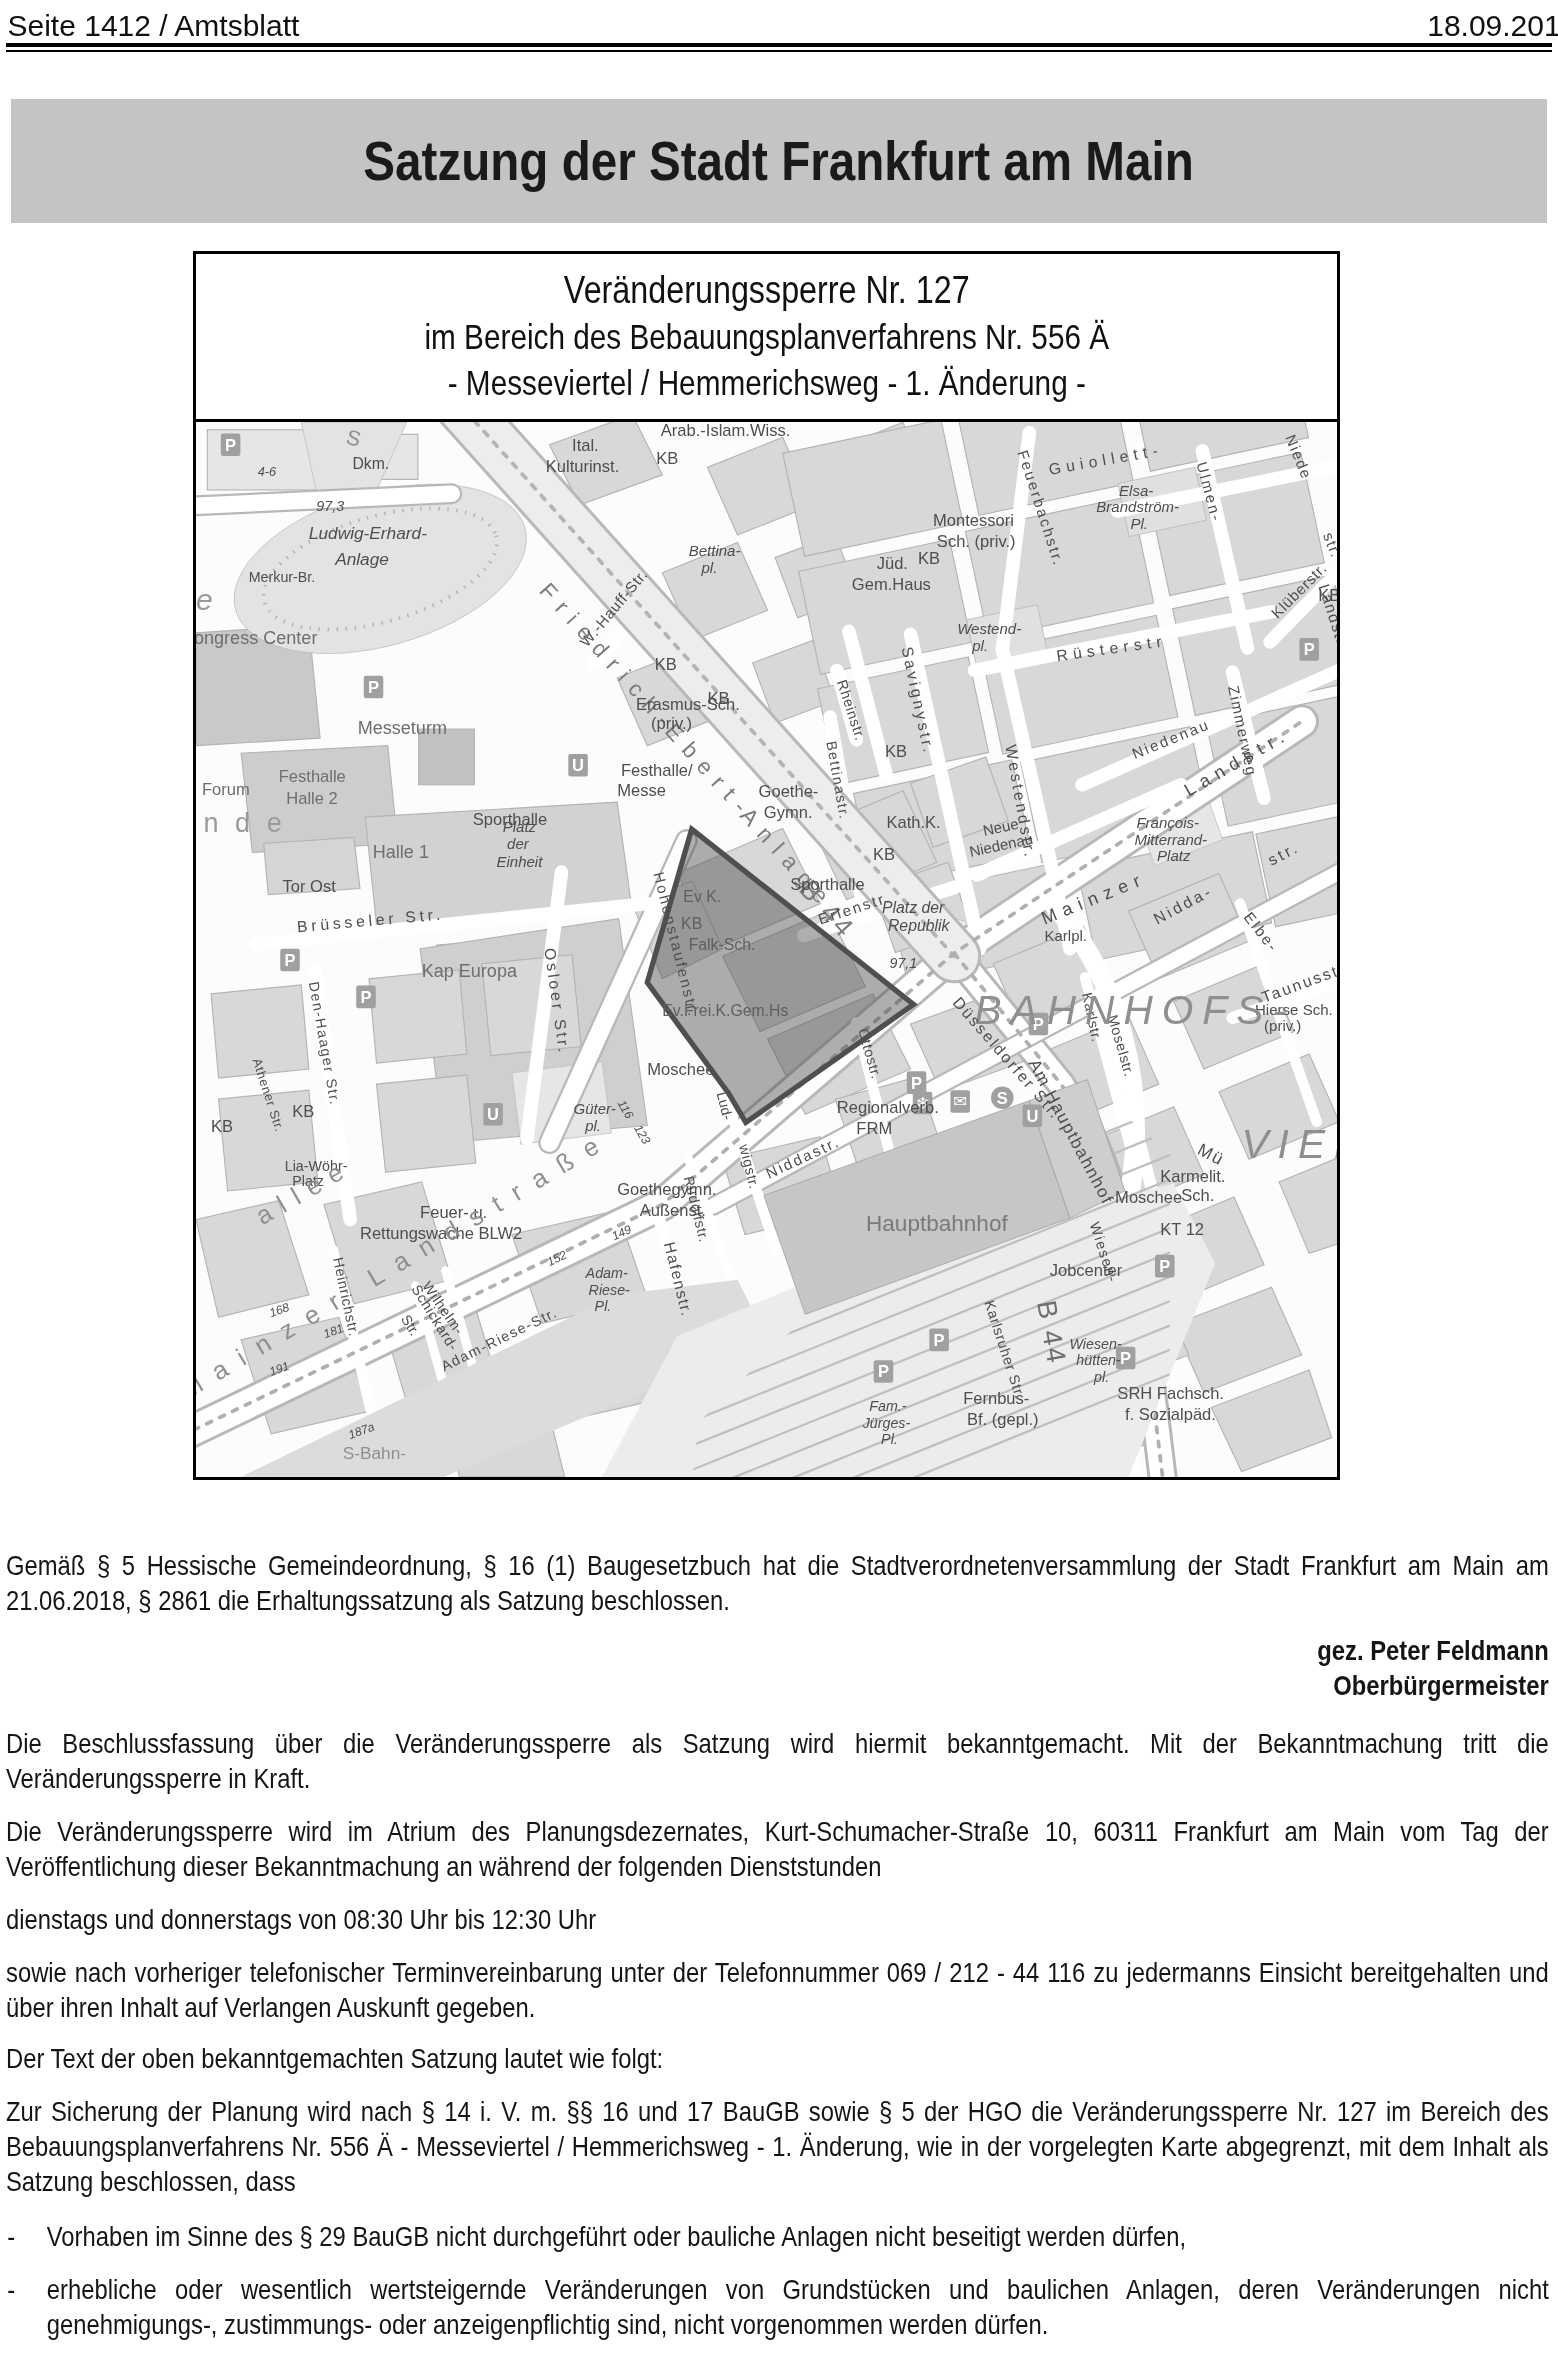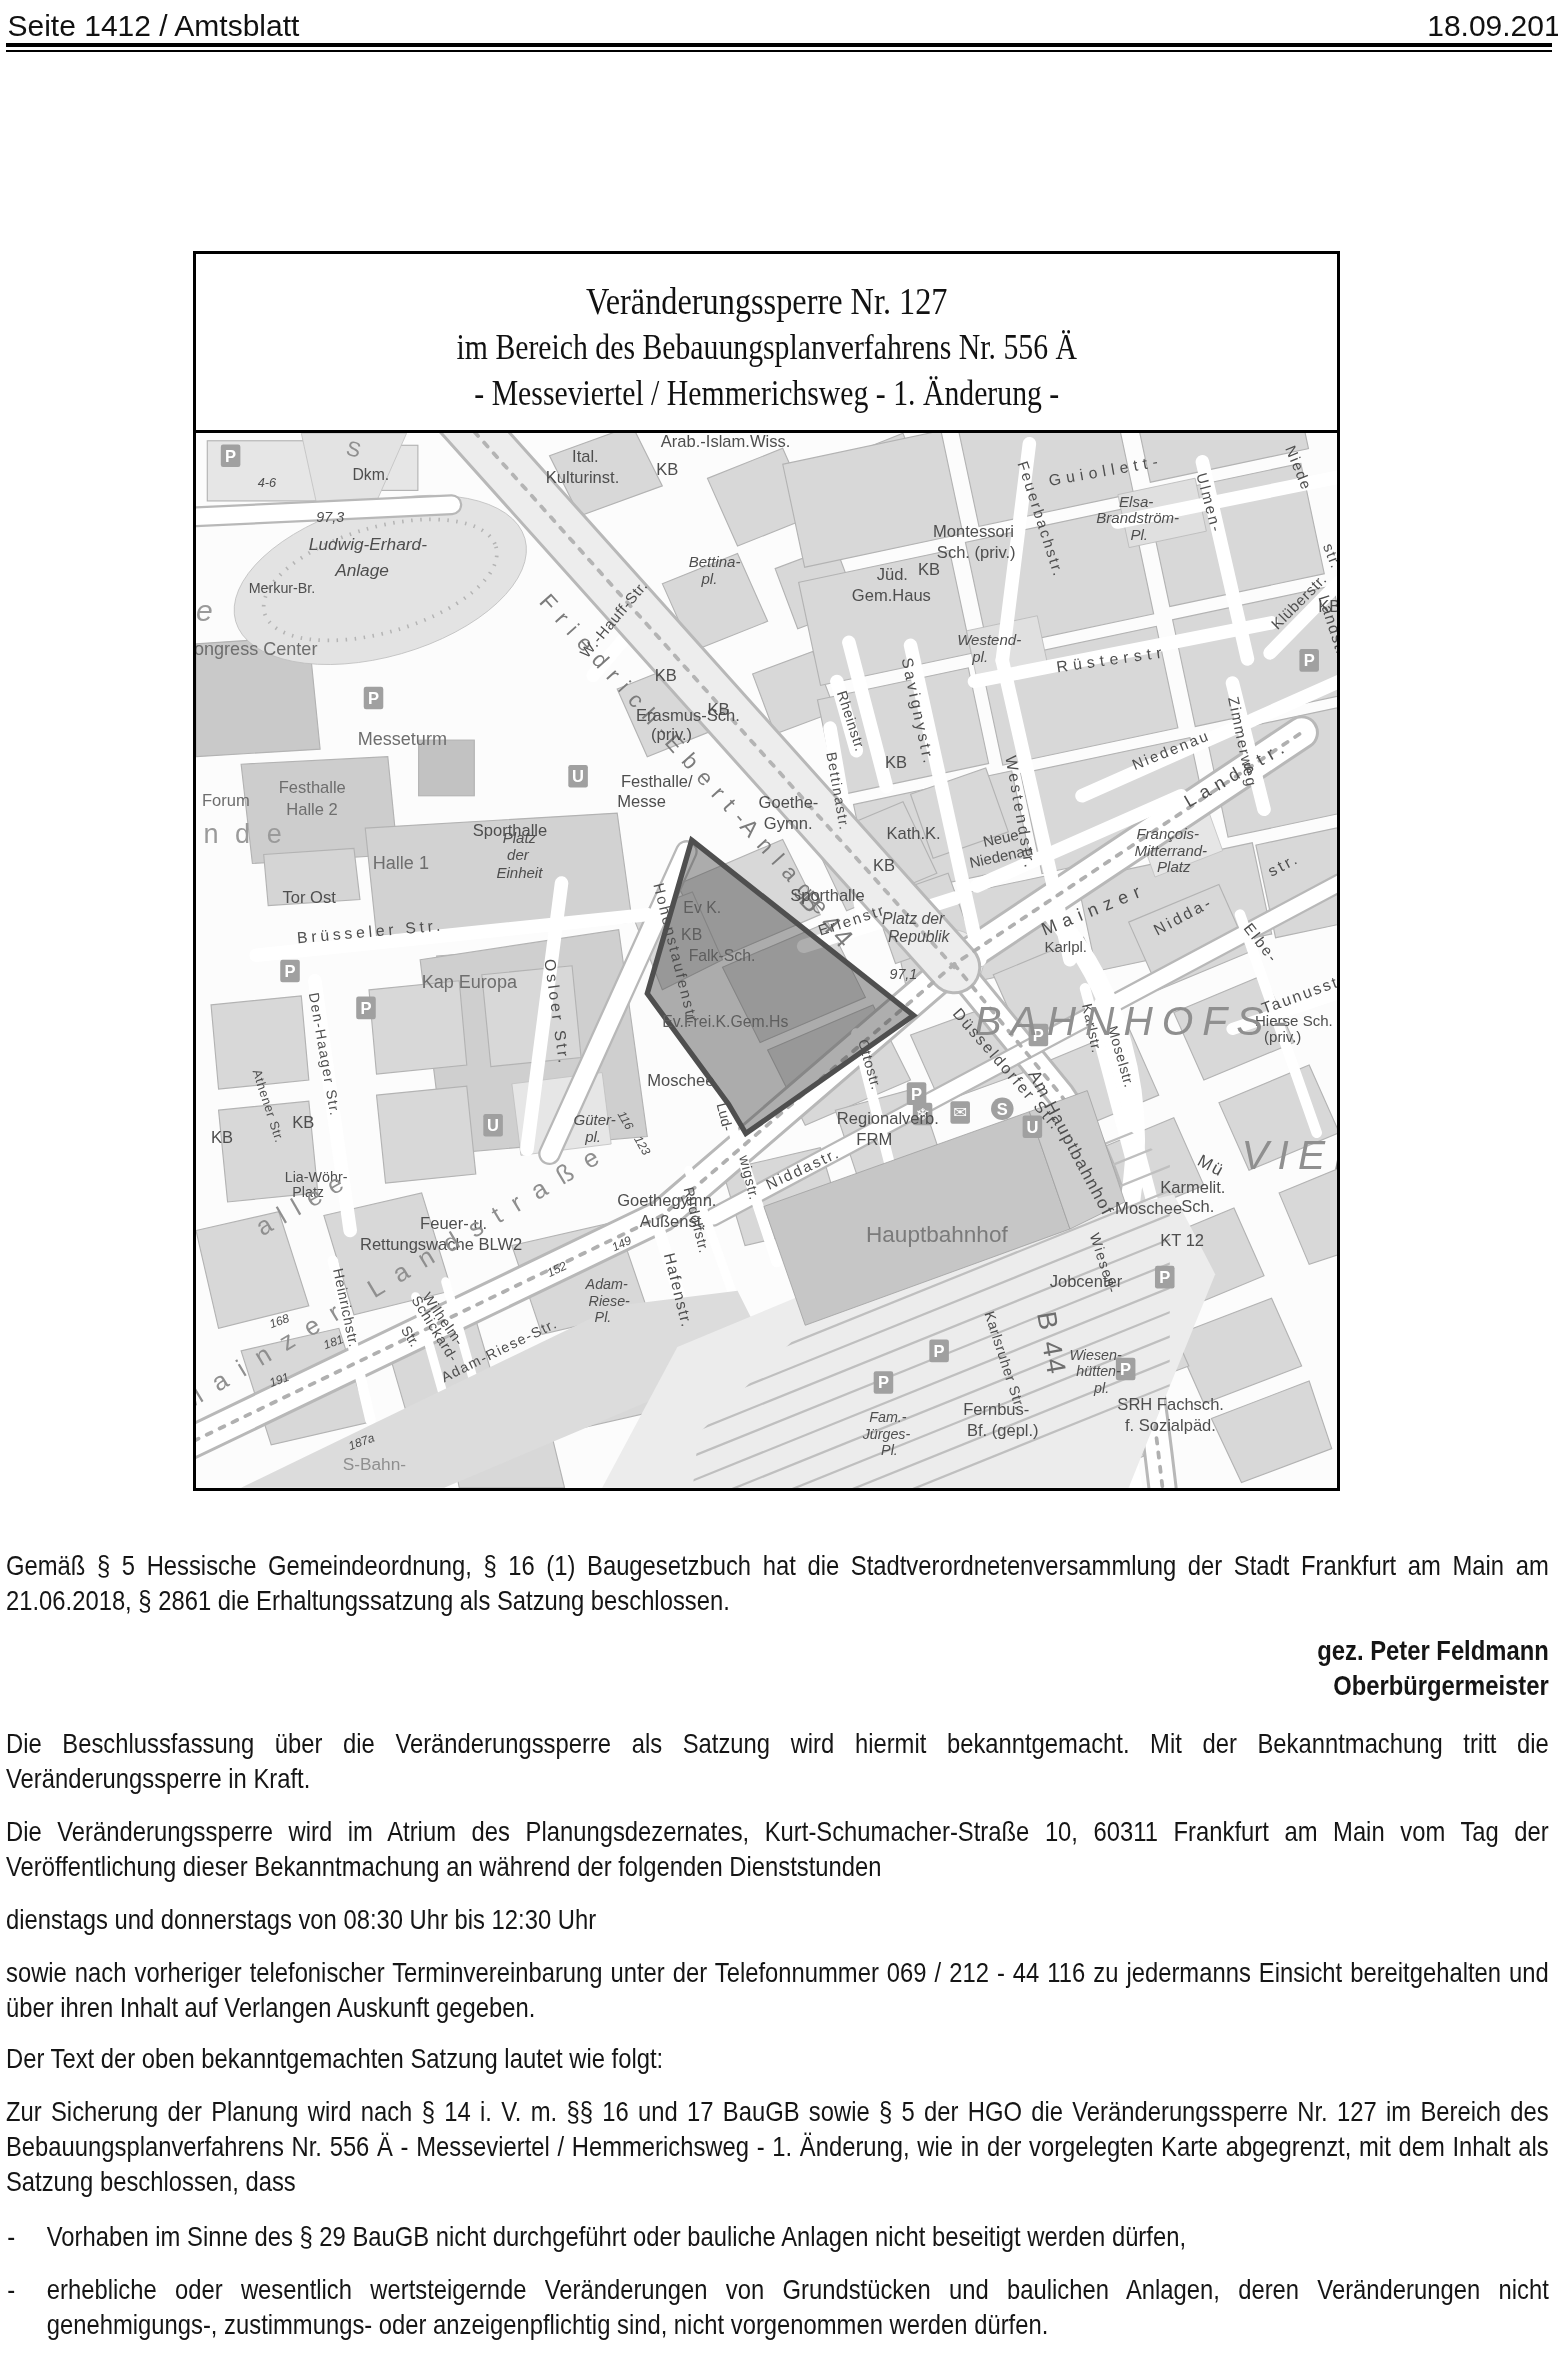--- a/index.html
+++ b/index.html
@@ -9,21 +9,21 @@
   
   .header{position:absolute;left:7.5px;top:9px;width:1815px;display:flex;
           justify-content:space-between;font-size:30px;color:#111;}
   .rule-thick{position:absolute;left:6px;top:43px;width:1546px;height:3.8px;background:#000;}
   .rule-thin{position:absolute;left:6px;top:50px;width:1546px;height:1.5px;background:#000;}
   
   .banner{position:absolute;left:11.3px;top:99px;width:1536px;height:124px;background:#c4c4c4;}
   .banner .cond{width:1806px;line-height:124px;text-align:center;font-size:56px;font-weight:bold;color:#1a1a1a;}
   
   .map-fig{position:absolute;left:193px;top:251px;width:1141px;border:3px solid #000;background:#fff;}
-  .map-title{border-bottom:3px solid #000;padding-top:23px;padding-bottom:12.8px;font-family:Liberation Serif, serif;}
+  .map-title{border-bottom:3px solid #000;padding-top:12px;padding-bottom:12.8px;}
   .map-title .cond{width:1343px;text-align:center;}
   .mt1{font-size:38px;line-height:48px;}
   .mt2{font-size:35px;line-height:45px;}
   .mt3{font-size:35px;line-height:47px;}
   .map-area{position:relative;width:1141px;height:1055px;background:#fdfdfd;}
   svg text{font-family:"Liberation Sans","DejaVu Sans",sans-serif;}
   
   .caption{position:absolute;left:188px;top:1506px;width:1354px;font-size:22px;color:#111;}
   
   .body-text{position:absolute;left:6px;top:1548px;width:1815px;font-size:28px;line-height:35px;color:#151515;}
@@ -47,20 +47,23 @@
 
 <div class="page">
 
   <div class="header">
     <span>Seite 1412 / Amtsblatt</span>
     <span>18.09.2018 / Nr. 38, 149. Jhg.</span>
   </div>
   <div class="rule-thick"></div>
   <div class="rule-thin"></div>
 
+  <div class="banner">
+    <div class="cond">Satzung der Stadt Frankfurt am Main</div>
+  </div>
 
   <div class="map-fig">
     <div class="map-title">
       <div class="cond">
         <div class="mt1">Veränderungssperre Nr. 127</div>
         <div class="mt2">im Bereich des Bebauungsplanverfahrens Nr. 556 Ä</div>
         <div class="mt3">- Messeviertel / Hemmerichsweg - 1. Änderung -</div>
       </div>
     </div>
     <div class="map-area">

